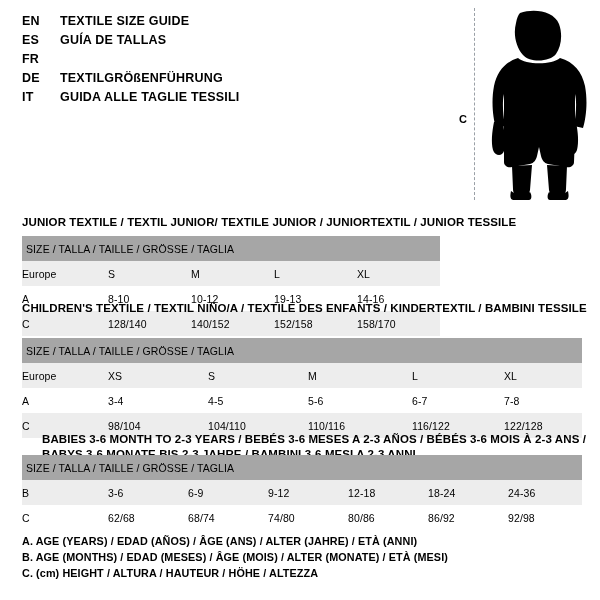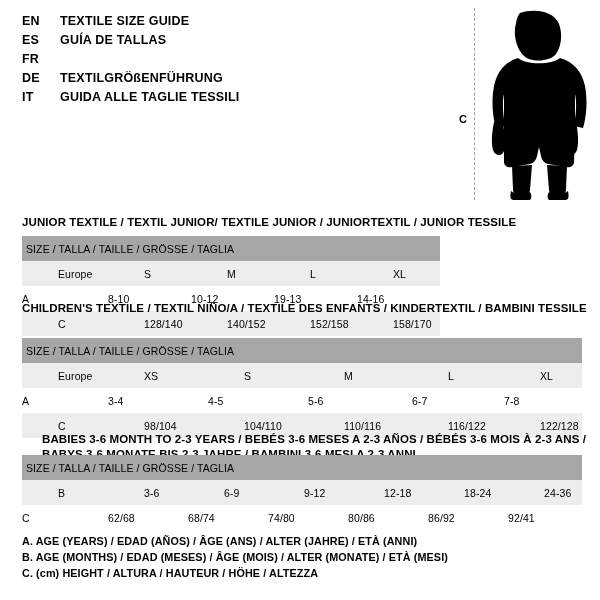--- a/index.html
+++ b/index.html
@@ -101,21 +101,20 @@
     letter-spacing: 0.1px;
   }
   tr.head-row td {
     background: #a6a6a6;
     color: #000000;
     font-weight: normal;
     padding-left: 4px;
   }
   tr.row-shade td {
     background: #ededed;
-    padding-left: 36px;
   }
   tr.row-plain td {
     background: #ffffff;
   }
   td.rowlabel {
     padding-left: 4px;
     width: 86px;
   }
   td.val {
     padding-left: 2px;
@@ -292,21 +291,21 @@
         <td class="val">18-24</td>
         <td class="val">24-36</td>
       </tr>
       <tr class="row-plain">
         <td class="rowlabel">C</td>
         <td class="val">62/68</td>
         <td class="val">68/74</td>
         <td class="val">74/80</td>
         <td class="val">80/86</td>
         <td class="val">86/92</td>
-        <td class="val">92/41</td>
+        <td class="val">92/98</td>
       </tr>
     </tbody>
   </table>
 
   <div class="footnotes">
     <div class="footnote">A. AGE (YEARS) / EDAD (AÑOS) / ÂGE (ANS) / ALTER (JAHRE) / ETÀ (ANNI)</div>
     <div class="footnote">B. AGE (MONTHS) / EDAD (MESES) / ÂGE (MOIS) / ALTER (MONATE) / ETÀ (MESI)</div>
     <div class="footnote">C. (cm) HEIGHT / ALTURA / HAUTEUR / HÖHE / ALTEZZA</div>
   </div>
 

